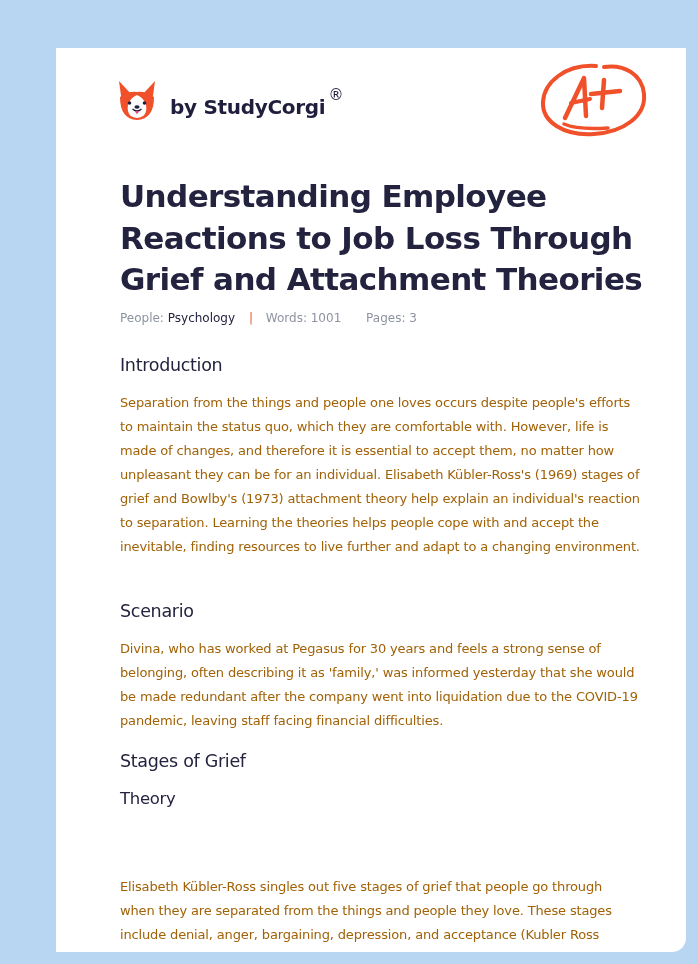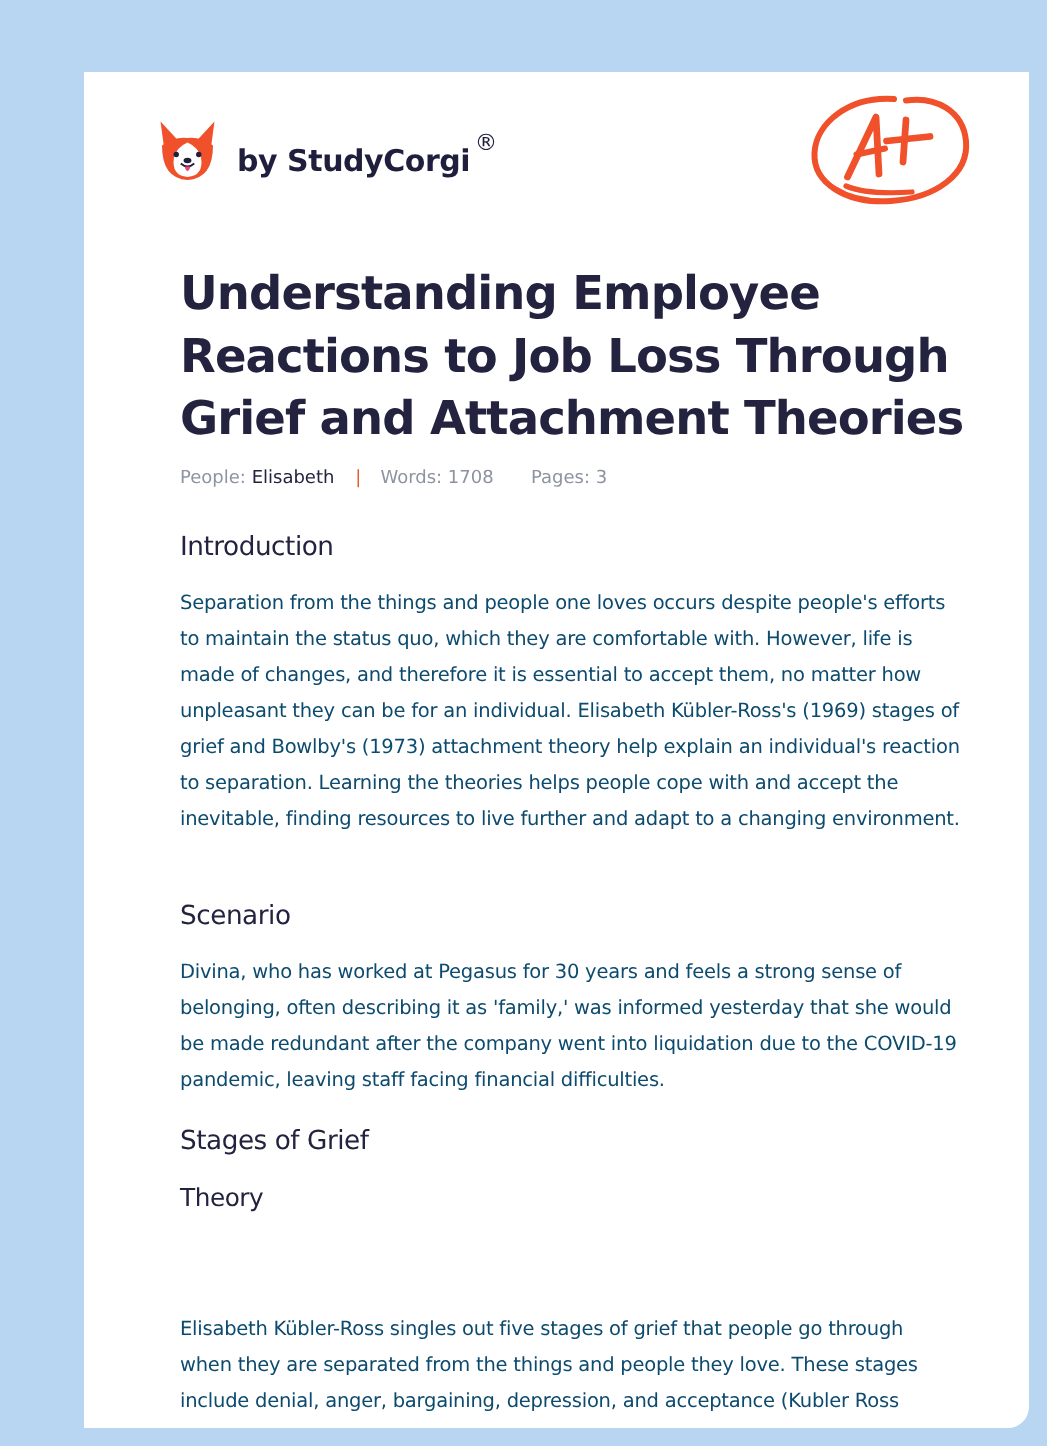--- a/index.html
+++ b/index.html
@@ -19,21 +19,21 @@
     left: 56px;
     top: 48px;
     width: 630px;
     height: 904px;
     background: #ffffff;
     border-bottom-right-radius: 14px;
     overflow: hidden;
   }
   .logo-row {
     position: absolute;
-    left: 48px;
+    left: 60px;
     top: 28px;
     height: 50px;
     display: flex;
     align-items: center;
   }
   .corgi {
     width: 42px;
     height: 44px;
     margin-right: 12px;
   }
@@ -98,21 +98,21 @@
   h2 { font-size: 17.5px; }
   h3 { font-size: 16.5px; text-align: center; }
   p.body {
     position: absolute;
     left: 64px;
     width: 520px;
     margin: 0;
     font-family: "DejaVu Sans", sans-serif;
     font-size: 13px;
     line-height: 24px;
-    color: #0c4a6e;
+    color: #a16207;
     letter-spacing: -0.15px;
   }
 </style>
 </head>
 <body>
 
 <div class="card">
 
   <div class="logo-row">
     <svg class="corgi" viewBox="0 0 42 44">
@@ -145,23 +145,23 @@
     <path d="M33 45 L52 41" stroke="#f0502a" stroke-width="4" fill="none" stroke-linecap="round"></path>
 
     <path d="M66 22 L64 50" stroke="#f0502a" stroke-width="4.5" fill="none" stroke-linecap="round"></path>
     <path d="M53 36 L82 33" stroke="#f0502a" stroke-width="4.5" fill="none" stroke-linecap="round"></path>
   </svg>
 
   <h1 class="title">Understanding Employee Reactions to Job Loss Through Grief and Attachment Theories</h1>
 
   <div class="meta">
     <span>People:</span>
-    <span class="topic-val">Elisabeth</span>
+    <span class="topic-val">Psychology</span>
     <span class="sep">|</span>
-    <span>Words: 1708</span>
+    <span>Words: 1001</span>
     <span class="pages">Pages: 3</span>
   </div>
 
   <h2 style="top:307px;">Introduction</h2>
   <p class="body" style="top:343px;">Separation from the things and people one loves occurs despite people's efforts to maintain the status quo, which they are comfortable with. However, life is made of changes, and therefore it is essential to accept them, no matter how unpleasant they can be for an individual. Elisabeth Kübler-Ross's (1969) stages of grief and Bowlby's (1973) attachment theory help explain an individual's reaction to separation. Learning the theories helps people cope with and accept the inevitable, finding resources to live further and adapt to a changing environment.</p>
 
   <h2 style="top:553px;text-align:right;">Scenario</h2>
   <p class="body" style="top:589px;">Divina, who has worked at Pegasus for 30 years and feels a strong sense of belonging, often describing it as 'family,' was informed yesterday that she would be made redundant after the company went into liquidation due to the COVID-19 pandemic, leaving staff facing financial difficulties.</p>
 
   <h2 style="top:703px;">Stages of Grief</h2>

